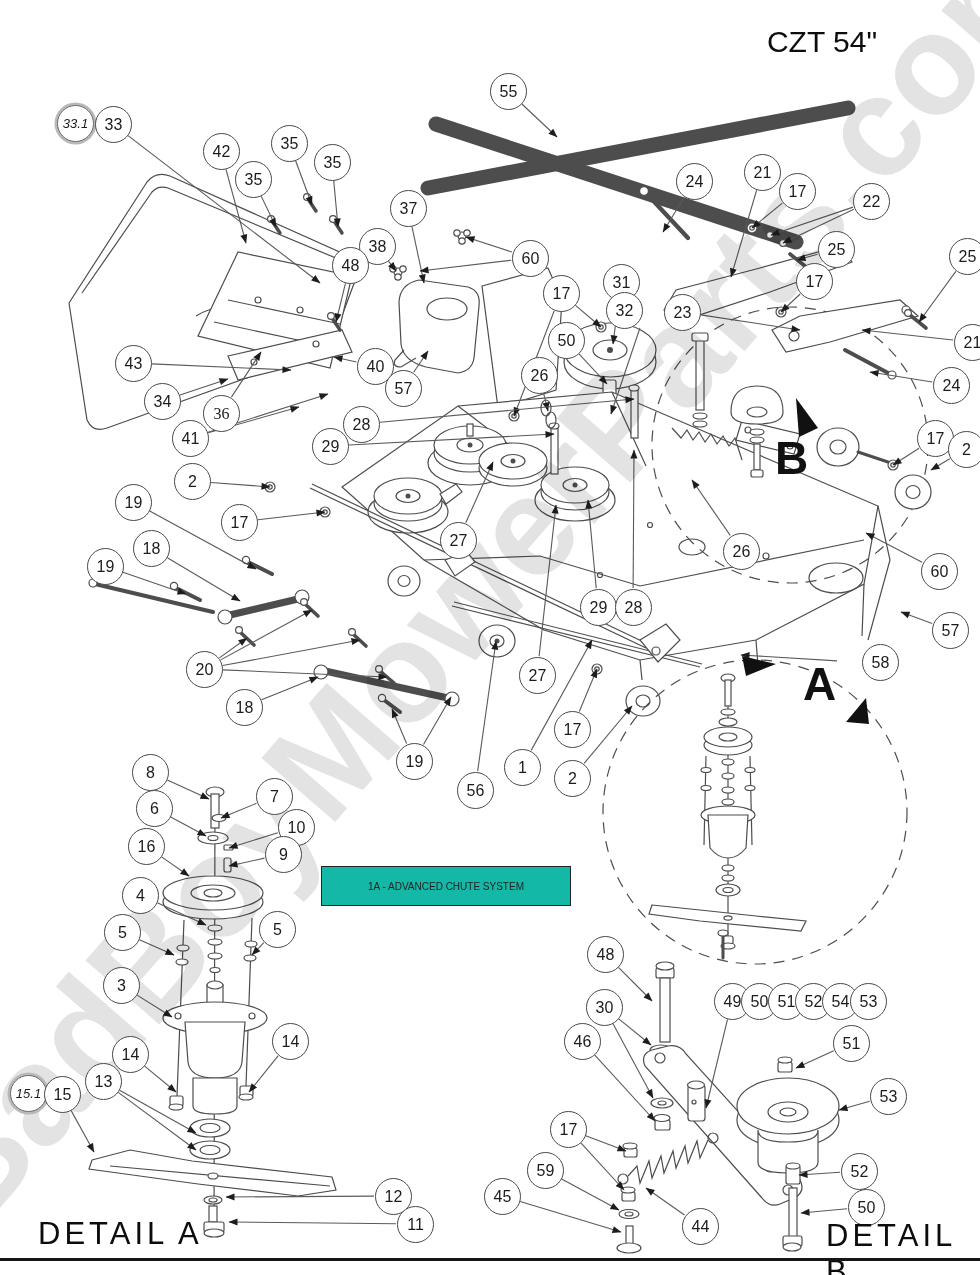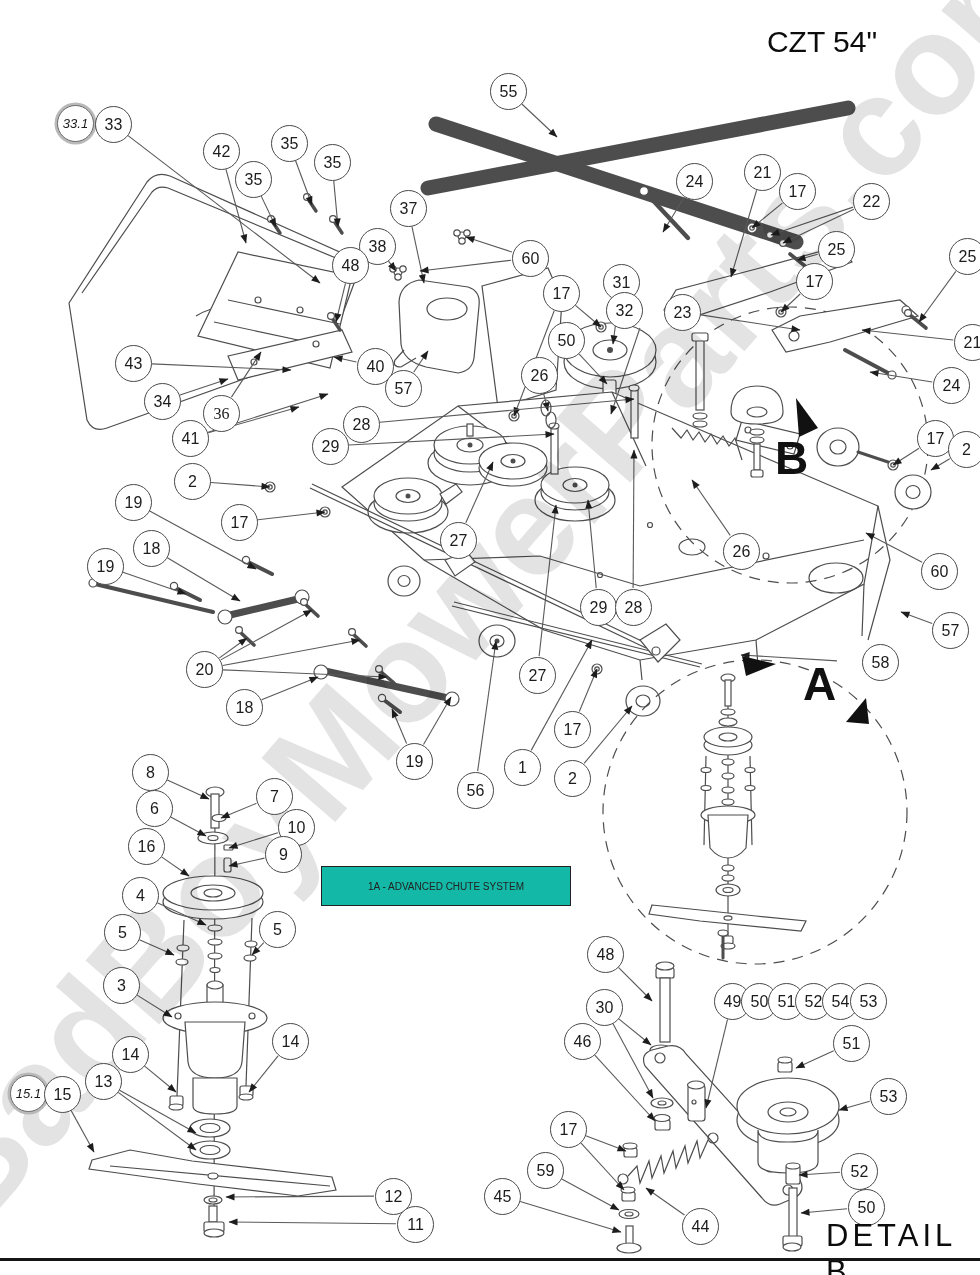--- a/index.html
+++ b/index.html
@@ -498,20 +498,21 @@
   </svg>
 
   <div id="watermark">BadBoyMowerParts.com</div>
 
   <div id="title">
     <div>CZT 54"</div>
   </div>
 
   <div id="chute-note">1A - ADVANCED CHUTE SYSTEM</div>
 
+  <div class="detail-label" id="detail-a-label">DETAIL  A</div>
   <div class="detail-label" id="detail-b-label">DETAIL  B</div>
 
   <div id="callout-layer">
       <div class="callout double wide" style="left: 75px; top: 123px;">33.1</div>
       <div class="callout" style="left: 113px; top: 124px;">33</div>
       <div class="callout" style="left: 221px; top: 151px;">42</div>
       <div class="callout" style="left: 253px; top: 179px;">35</div>
       <div class="callout" style="left: 289px; top: 143px;">35</div>
       <div class="callout" style="left: 332px; top: 162px;">35</div>
       <div class="callout" style="left: 508px; top: 91px;">55</div>

